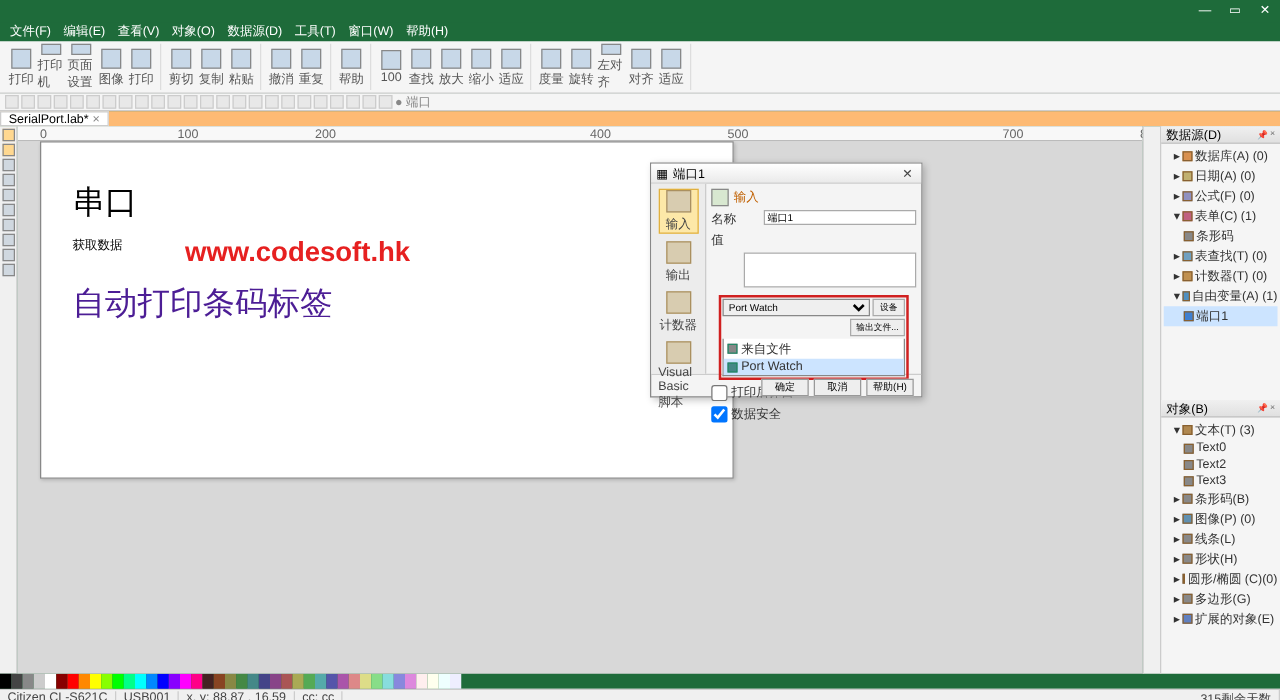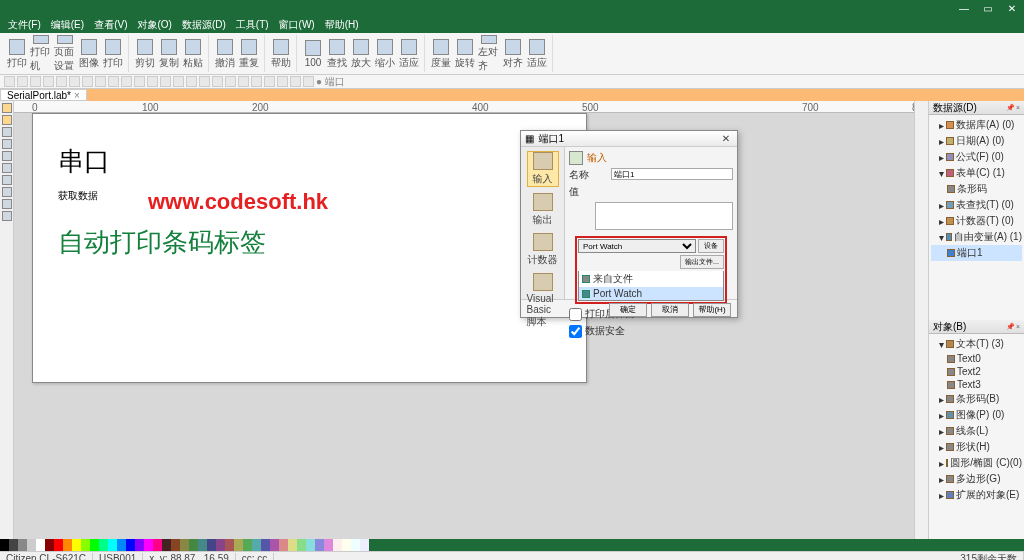--- a/index.html
+++ b/index.html
@@ -22,21 +22,21 @@
 .ltb{width:14px;background:#f0f0f0;border-right:1px solid #ccc;display:flex;flex-direction:column;gap:2px;padding:2px 0;align-items:center}
 .ltb .tl{width:10px;height:10px;background:#d0d8e0;border:1px solid #888}
 .ltb .tl.sel{background:#ffd890}
 .canvas{flex:1;background:#d8d8d8;position:relative;overflow:hidden}
 .ruler-h{height:12px;background:#f8f8f8;border-bottom:1px solid #bbb;font-size:7px;color:#666;position:relative}
 .ruler-h span{position:absolute;top:1px}
 .doc{position:absolute;left:18px;top:12px;width:555px;height:270px;background:#fff;border:1px solid #888;box-shadow:1px 1px 3px rgba(0,0,0,.2);padding:30px 25px}
 .doc .l1{font-size:26px;font-family:SimSun;color:#000;margin-bottom:10px}
 .doc .l2{font-size:26px;font-family:SimSun;color:#000;margin-bottom:10px;display:flex;}
 .doc .l2 .red{color:#e62020;font-family:Arial;font-weight:bold;margin-left:50px;font-size:22px}
-.doc .l3{font-size:26px;font-family:Liberation Serif, serif;color:#15803d}
+.doc .l3{font-size:26px;font-family:Liberation Serif, serif;color:#4c1d95}
 .rtb{width:14px;background:#f0f0f0;border-left:1px solid #ccc}
 .rpanel{width:96px;background:#f5f5f5;border-left:1px solid #ccc;display:flex;flex-direction:column}
 .phead{height:14px;background:linear-gradient(#f0f0f0,#e0e0e0);border-bottom:1px solid #bbb;font-size:8px;padding:0 4px;display:flex;align-items:center;justify-content:space-between}
 .phead .xs{display:flex;gap:1px}
 .phead .xs span{font-size:7px;color:#666}
 .tree{flex:1;padding:2px;font-size:8px;color:#333;overflow:hidden}
 .tn{padding:1px 0 1px 8px;display:flex;align-items:center;gap:2px;white-space:nowrap}
 .tn .ti{width:8px;height:8px;background:#d89050;border:1px solid #886030}
 .tn.sel{background:#cce4ff}
 .tn.ind1{padding-left:16px}

